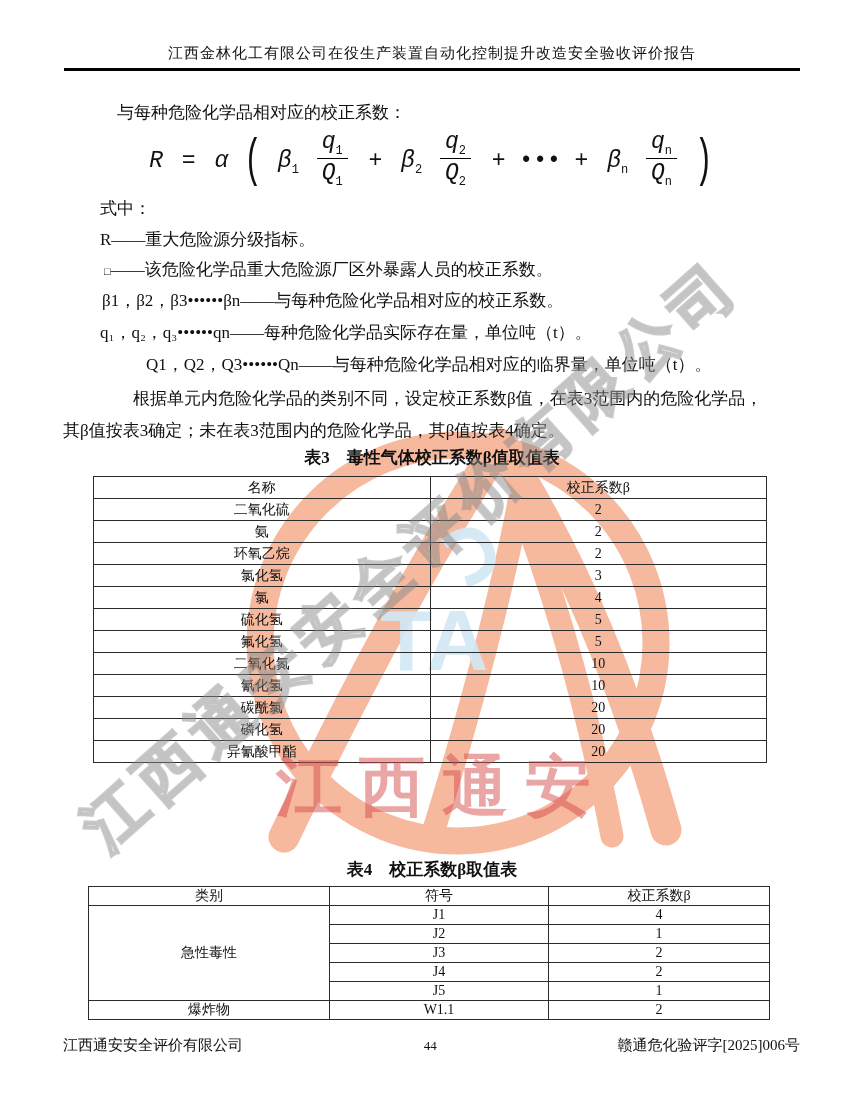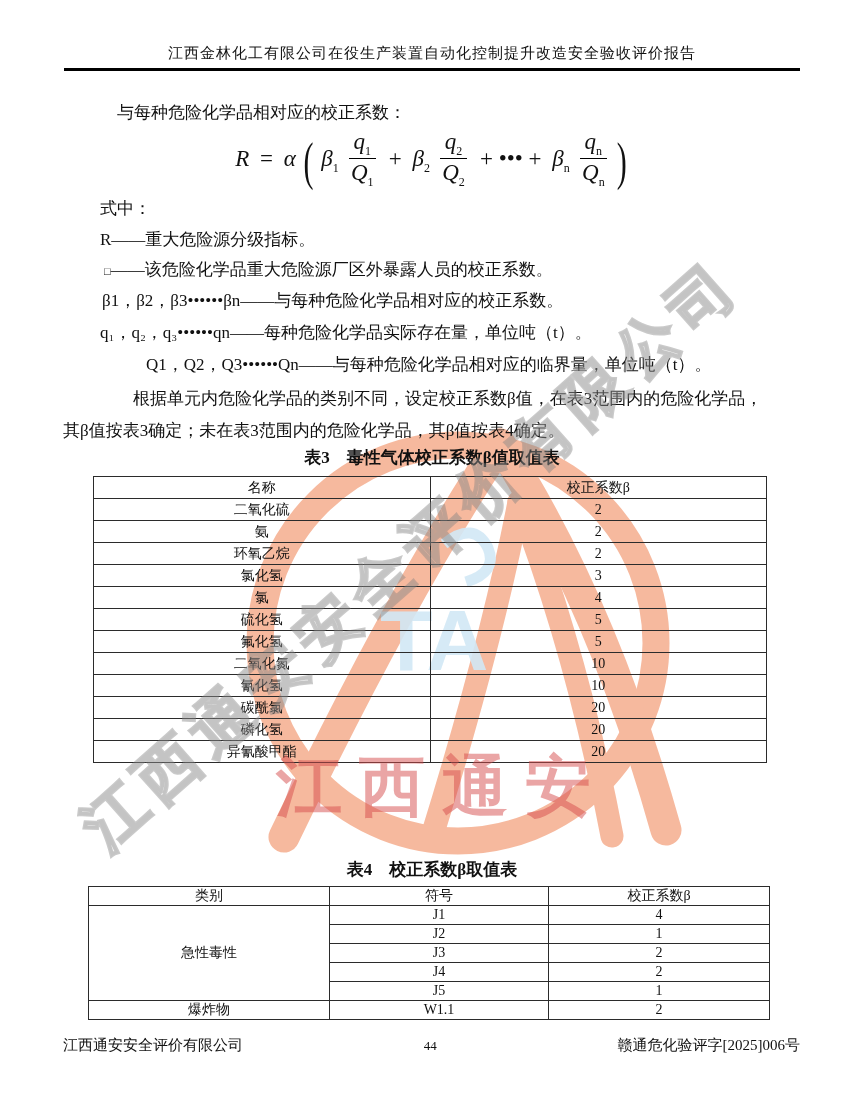--- a/index.html
+++ b/index.html
@@ -7,21 +7,21 @@
         font-family:"Liberation Serif","DejaVu Serif",serif;color:#111;}
   
   .hdr-title{position:absolute;top:44px;left:0;right:0;text-align:center;
              font-size:15px;letter-spacing:1px;white-space:nowrap;z-index:1;}
   .hdr-rule{position:absolute;top:68px;left:64px;width:736px;height:3px;background:#000;z-index:1;}
   
   .line{position:absolute;font-size:17px;white-space:nowrap;z-index:1;}
   .sym-box{font-size:11px;}
   
   .formula{position:absolute;top:130px;left:0;right:0;text-align:center;z-index:1;
-           font-family:Liberation Serif, serif;font-size:23px;font-style:italic;}
+           font-family:Liberation Mono, monospace;font-size:23px;font-style:italic;}
   .formula .f-op{font-style:normal;margin:0 5px;}
   .formula .f-paren{display:inline-block;font-style:normal;font-size:30px;
                     transform:scaleY(1.75);vertical-align:middle;margin:0 2px;}
   .formula sub{font-size:12px;font-style:normal;}
   .frac{display:inline-block;vertical-align:middle;text-align:center;margin:0 2px 4px 4px;}
   .frac .num{display:block;border-bottom:1.5px solid #000;padding:0 5px 1px;line-height:1.05;}
   .frac .den{display:block;padding-top:2px;line-height:1.05;}
   
   .tbl-title{position:absolute;left:0;right:0;text-align:center;font-size:17px;
              font-weight:bold;white-space:nowrap;z-index:1;}

